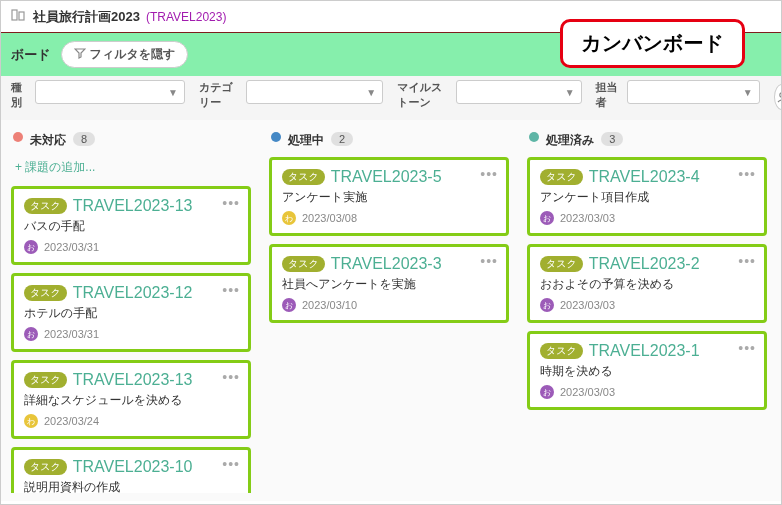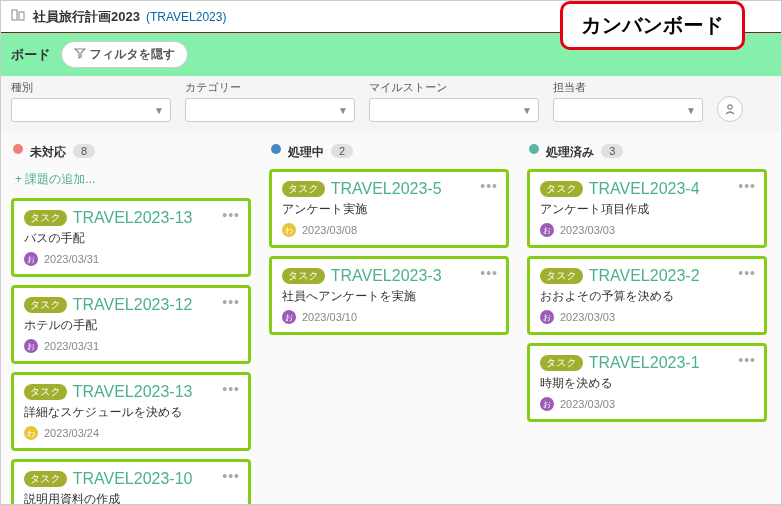--- a/index.html
+++ b/index.html
@@ -17,24 +17,24 @@
     .header {
       display: flex;
       align-items: center;
       padding: 6px 10px;
       border-bottom: 1px solid #7f1d1d;
       background: #fff;
       gap: 6px;
     }
     .project-icon svg { width: 16px; height: 16px; }
     .project-title { font-size: 13px; font-weight: bold; }
-    .project-code { font-size: 12px; color: #0369a1; }
+    .project-code { font-size: 12px; color: #a21caf; }
     .callout {
       position: absolute;
-      top: 0;
+      top: 18px;
       right: 36px;
       border: 3px solid #e60012;
       border-radius: 10px;
       padding: 8px 18px;
       font-size: 20px;
       font-weight: bold;
       color: #000;
       background: #fff;
       z-index: 10;
     }
@@ -59,21 +59,21 @@
       cursor: pointer;
       font-weight: bold;
     }
     .filters {
       display: flex;
       padding: 4px 10px 10px;
       gap: 14px;
       background: #f5f5f5;
       align-items: flex-end;
     }
-    .filter-group { display: flex; flex-direction: column; gap: 3px; }
+    .filter-group { display: flex; flex-direction: row; gap: 3px; font-weight: bold; }
     .filter-label { font-size: 11px; color: #555; }
     .filter-select {
       background: #fff;
       border: 1px solid #ccc;
       border-radius: 3px;
       height: 24px;
       display: flex;
       align-items: center;
       justify-content: flex-end;
       padding: 0 6px;

